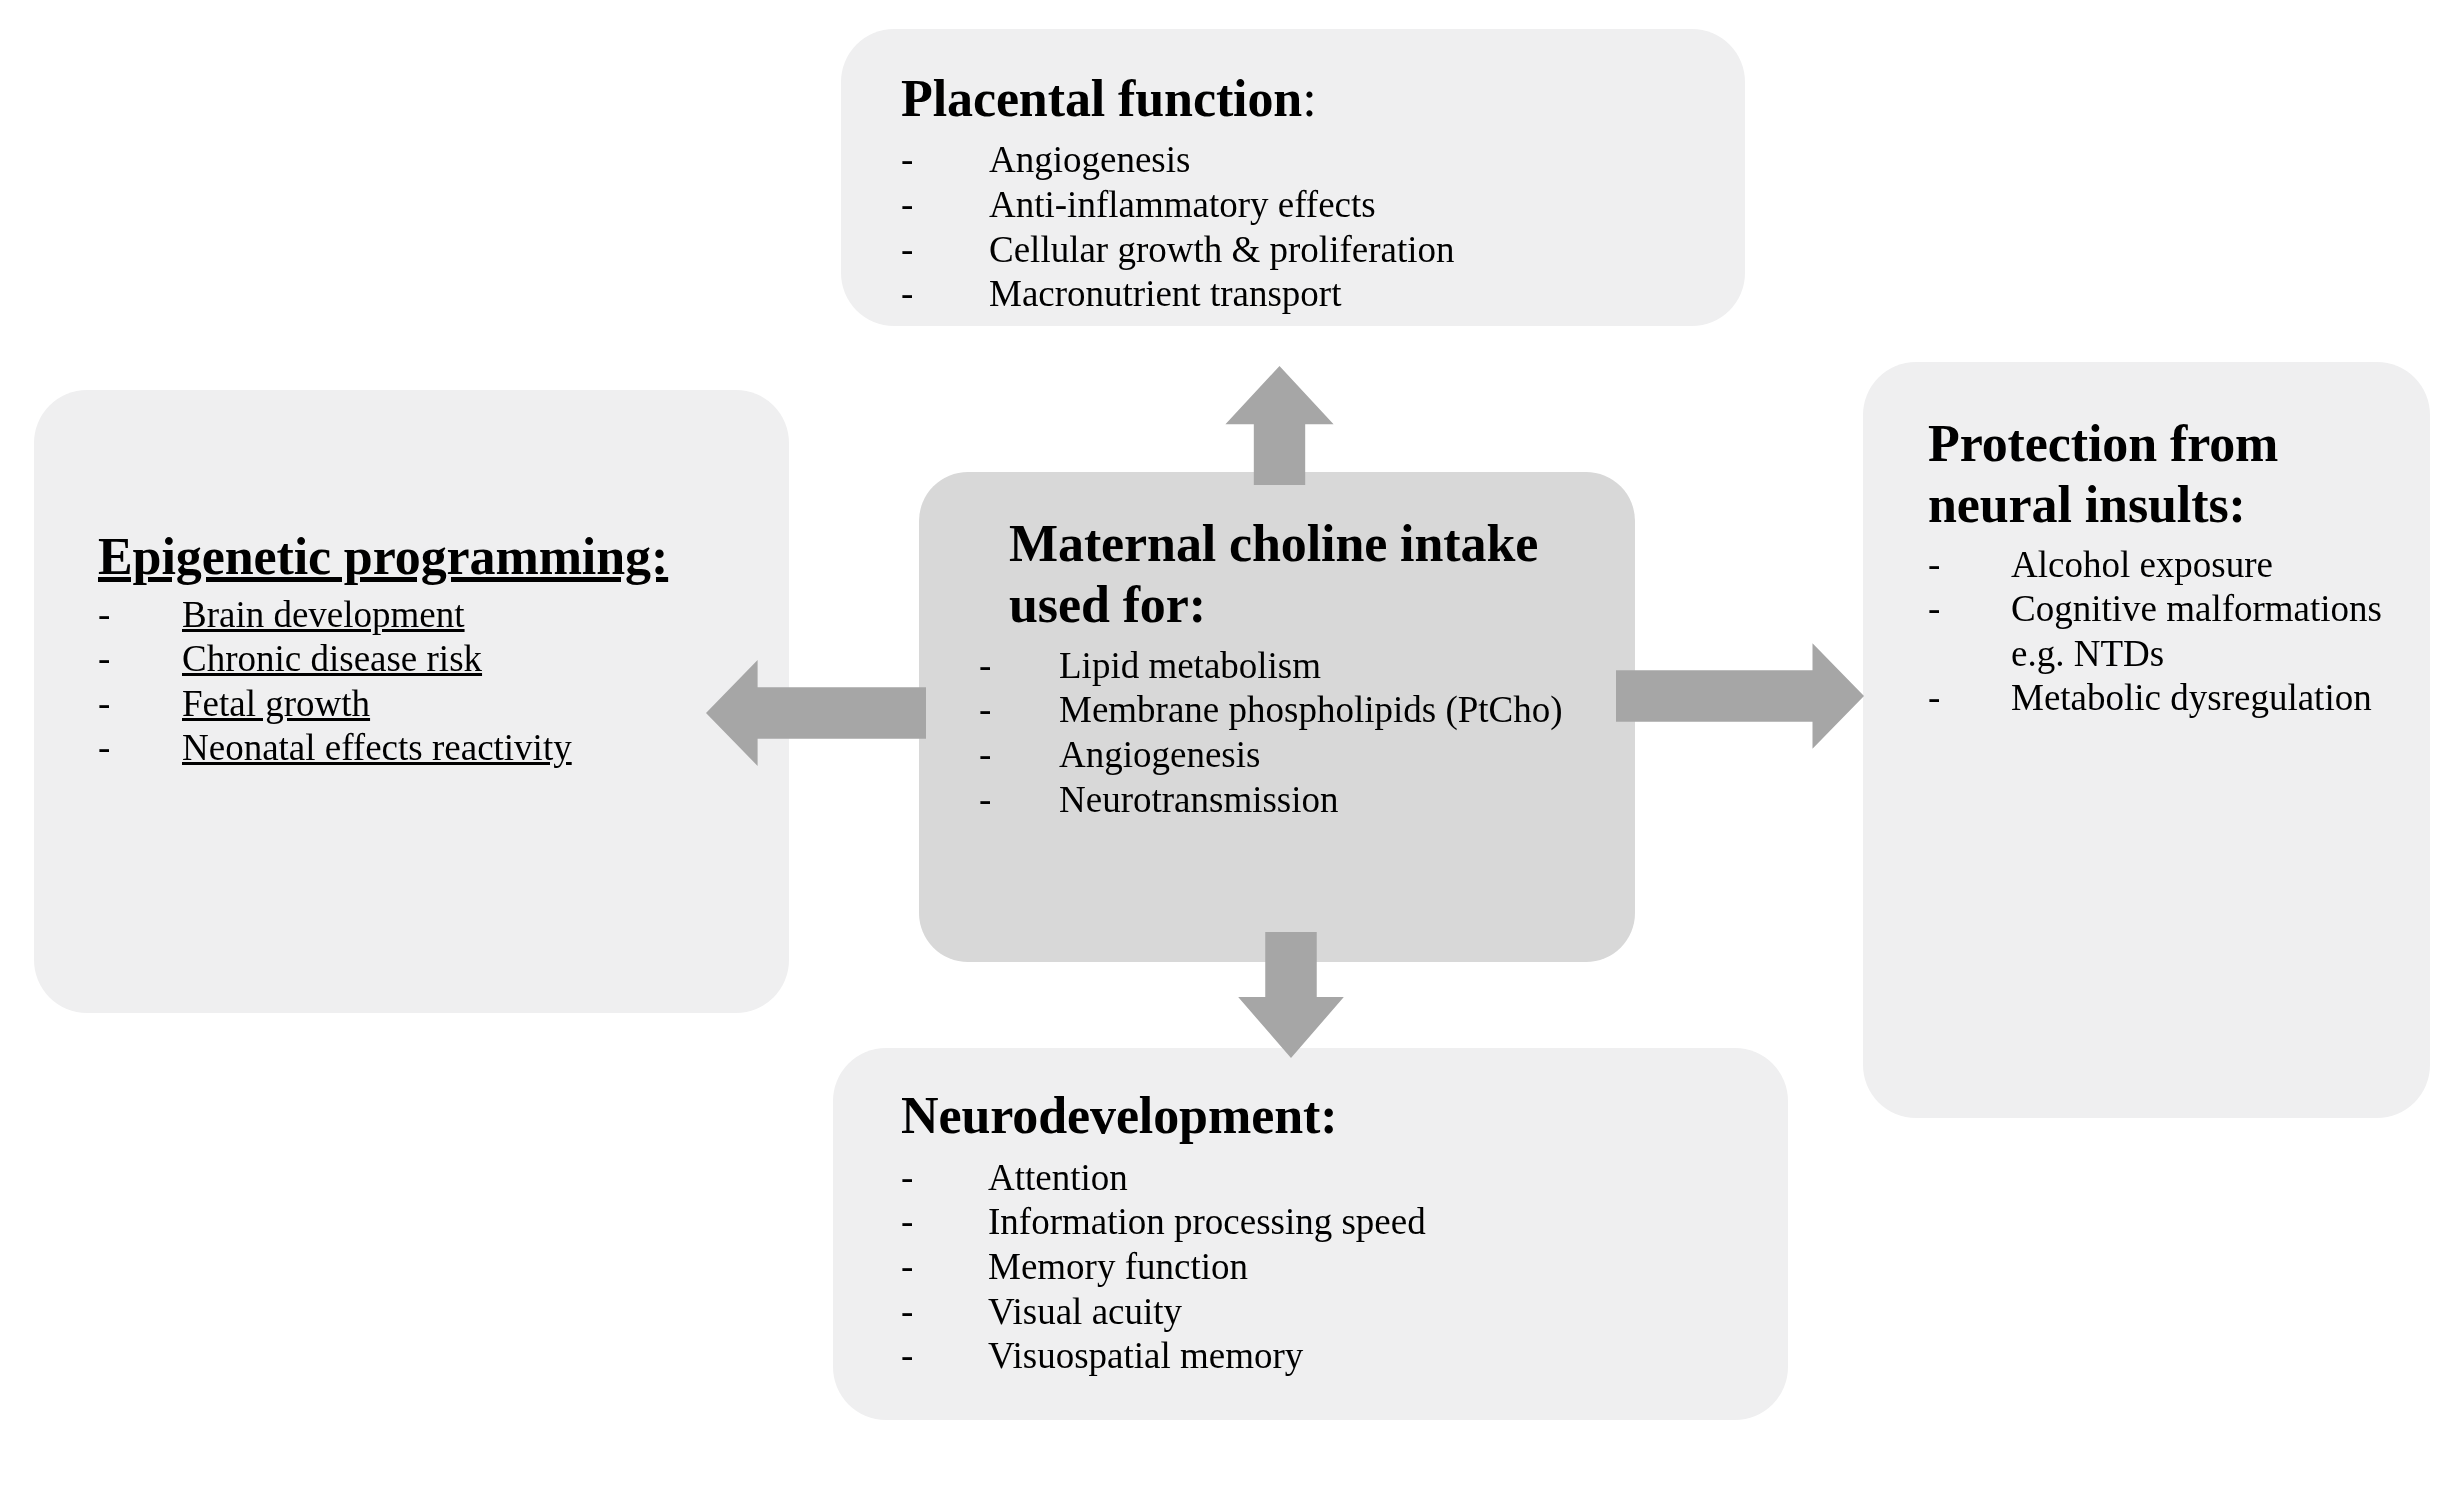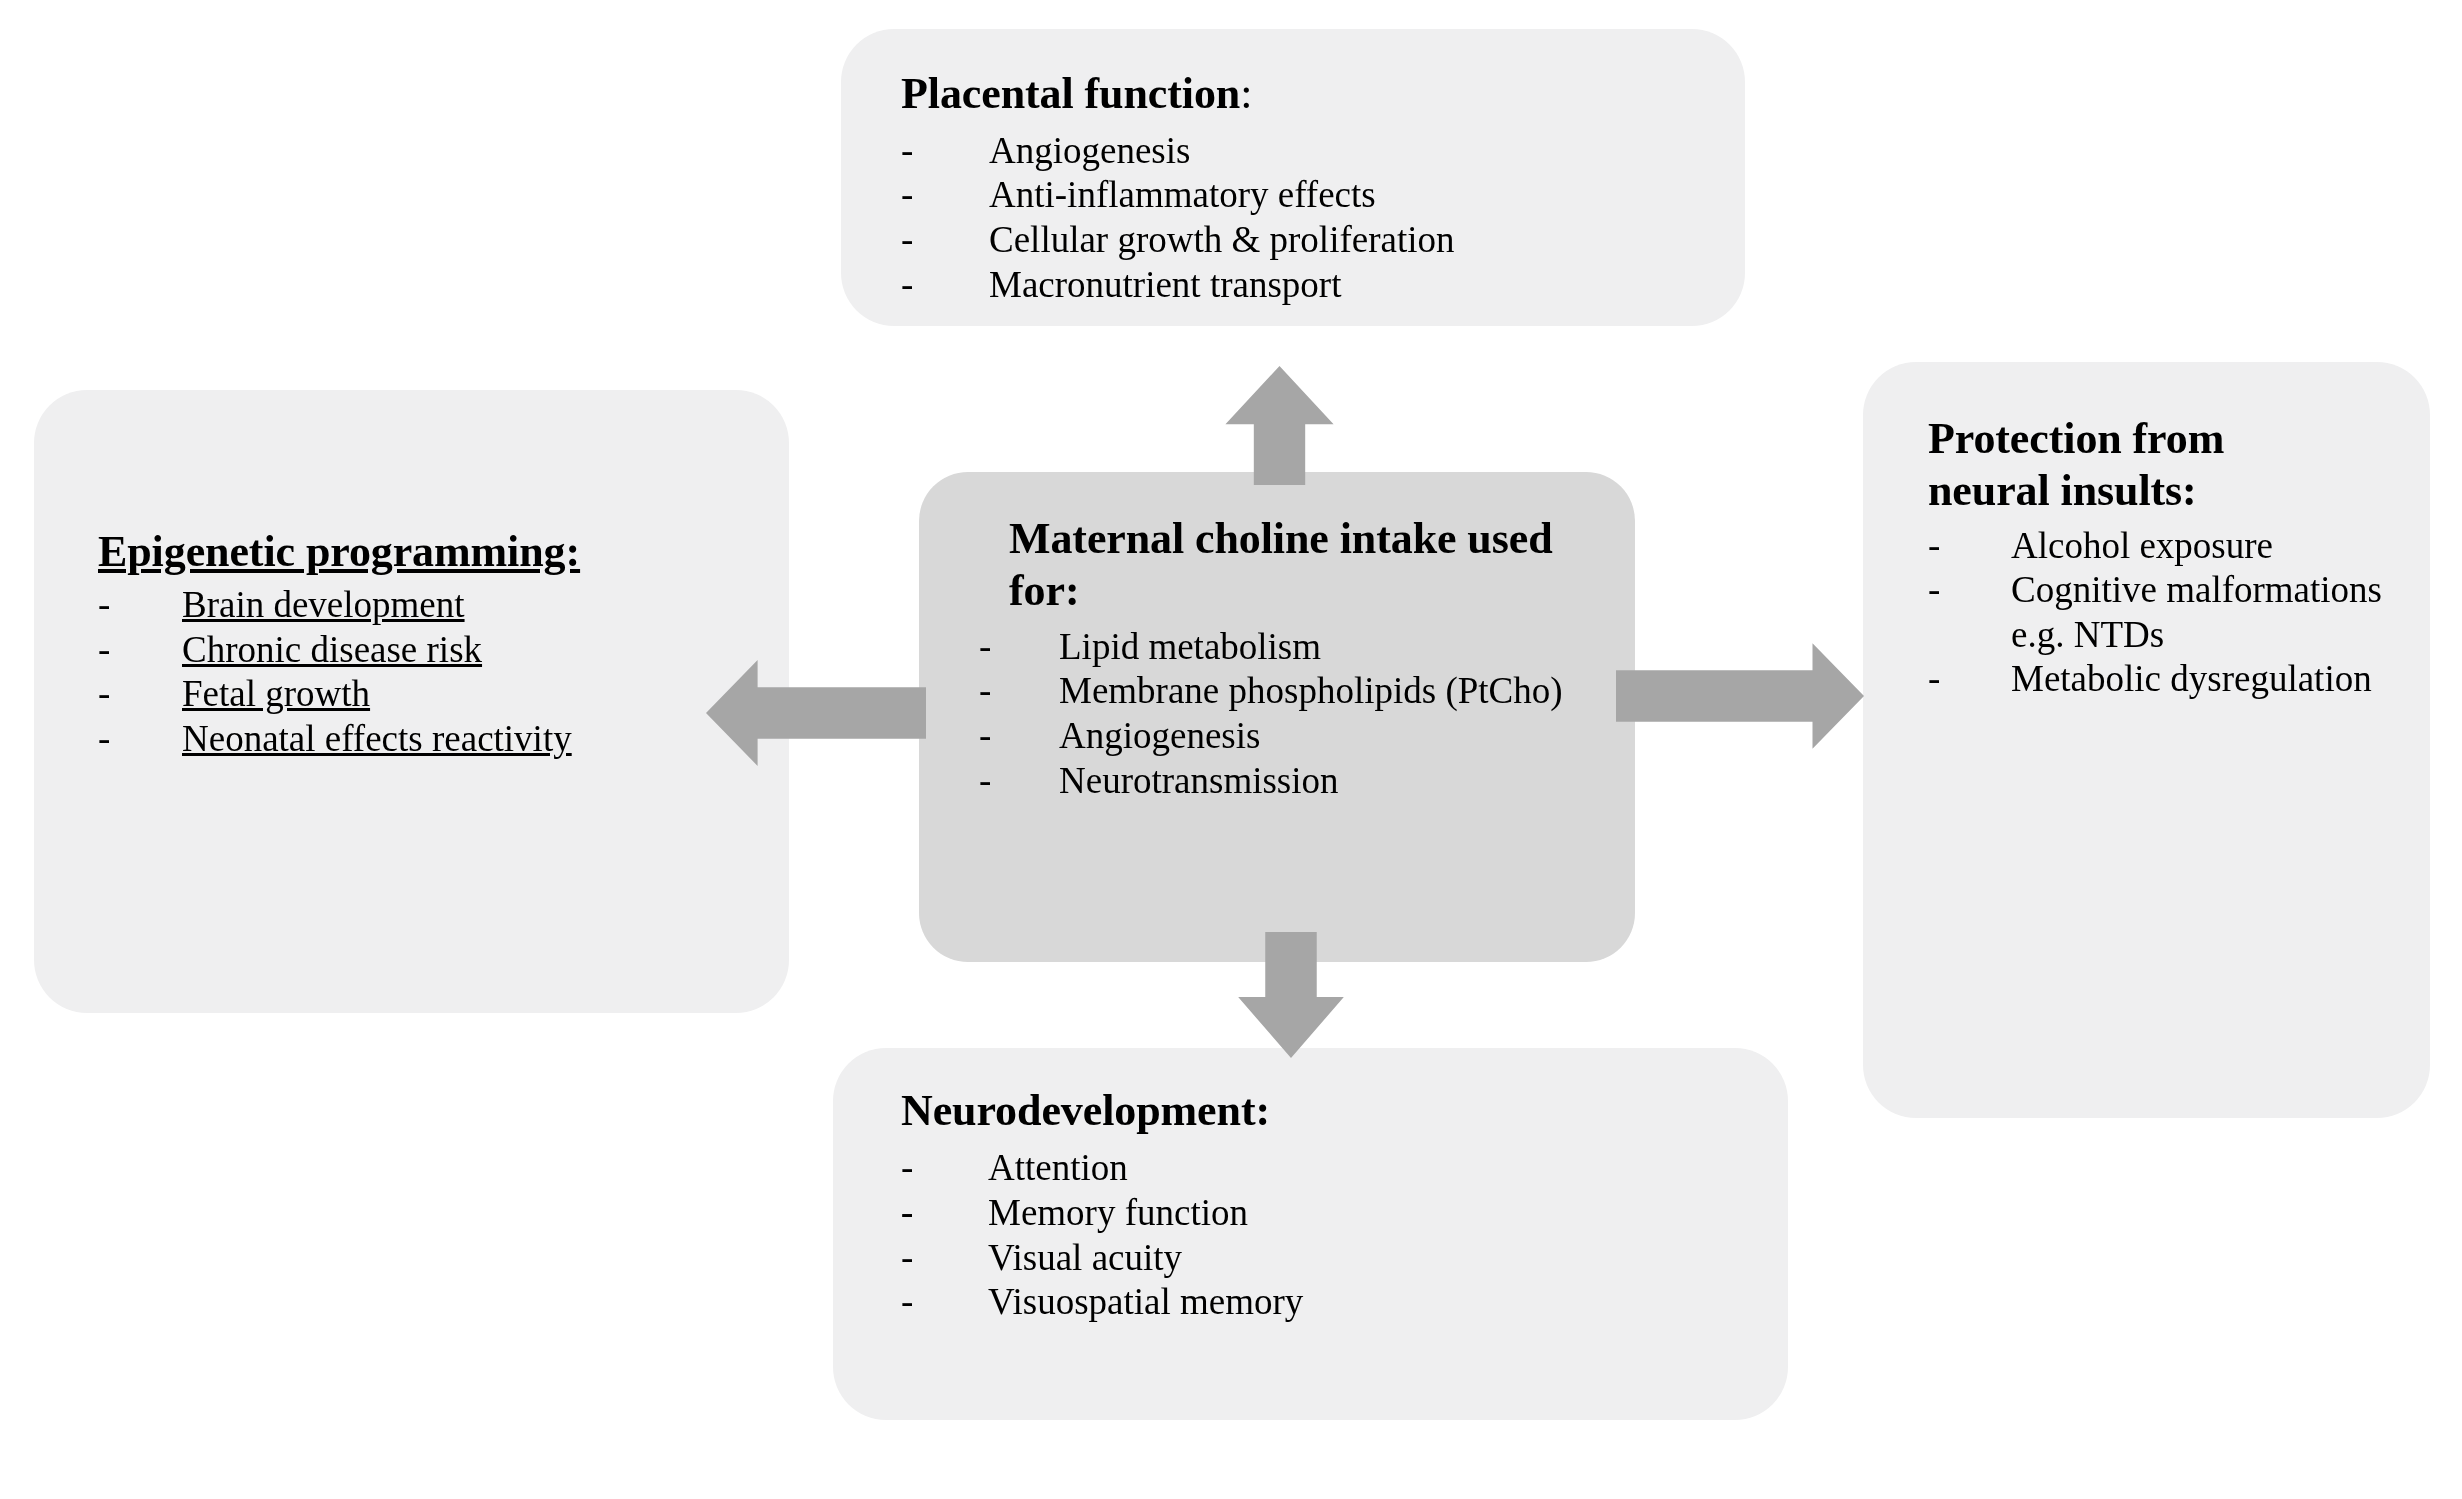--- a/index.html
+++ b/index.html
@@ -26,21 +26,21 @@
   .box.center-box {
     background: #d8d8d8;
     border-radius: 49px;
   }
   .box-inner {
     position: absolute;
     left: 0; right: 0; top: 0;
   }
   .box-title {
     font-weight: bold;
-    font-size: 44px;
+    font-size: 52px;
     line-height: 1.18;
     letter-spacing: -0.1px;
     white-space: pre-line;
   }
   .box-title .nb {
     font-weight: normal;
   }
   .bullets {
     margin: 0;
     padding: 0;
@@ -146,21 +146,21 @@
         <li style="max-width:366px;"><span class="dash">-</span><span>Metabolic dysregulation</span></li>
       </ul>
     </div>
   </div>
 
   <div class="box" id="bottom-box">
     <div class="box-inner">
       <div class="box-title">Neurodevelopment:</div>
       <ul class="bullets">
         <li><span class="dash">-</span><span>Attention</span></li>
-        <li><span class="dash">-</span></li>
+        <li><span class="dash">-</span><span>Information processing speed</span></li>
         <li><span class="dash">-</span><span>Memory function</span></li>
         <li><span class="dash">-</span><span>Visual acuity</span></li>
         <li><span class="dash">-</span><span>Visuospatial memory</span></li>
       </ul>
     </div>
   </div>
 
   <div class="arrow" id="arrow-up">
     <svg width="109" height="119" viewBox="0 0 160 176" xmlns="http://www.w3.org/2000/svg">
       <polygon points="80,0 160,86 118,86 118,176 42,176 42,86 0,86" fill="#a6a6a6"></polygon>

